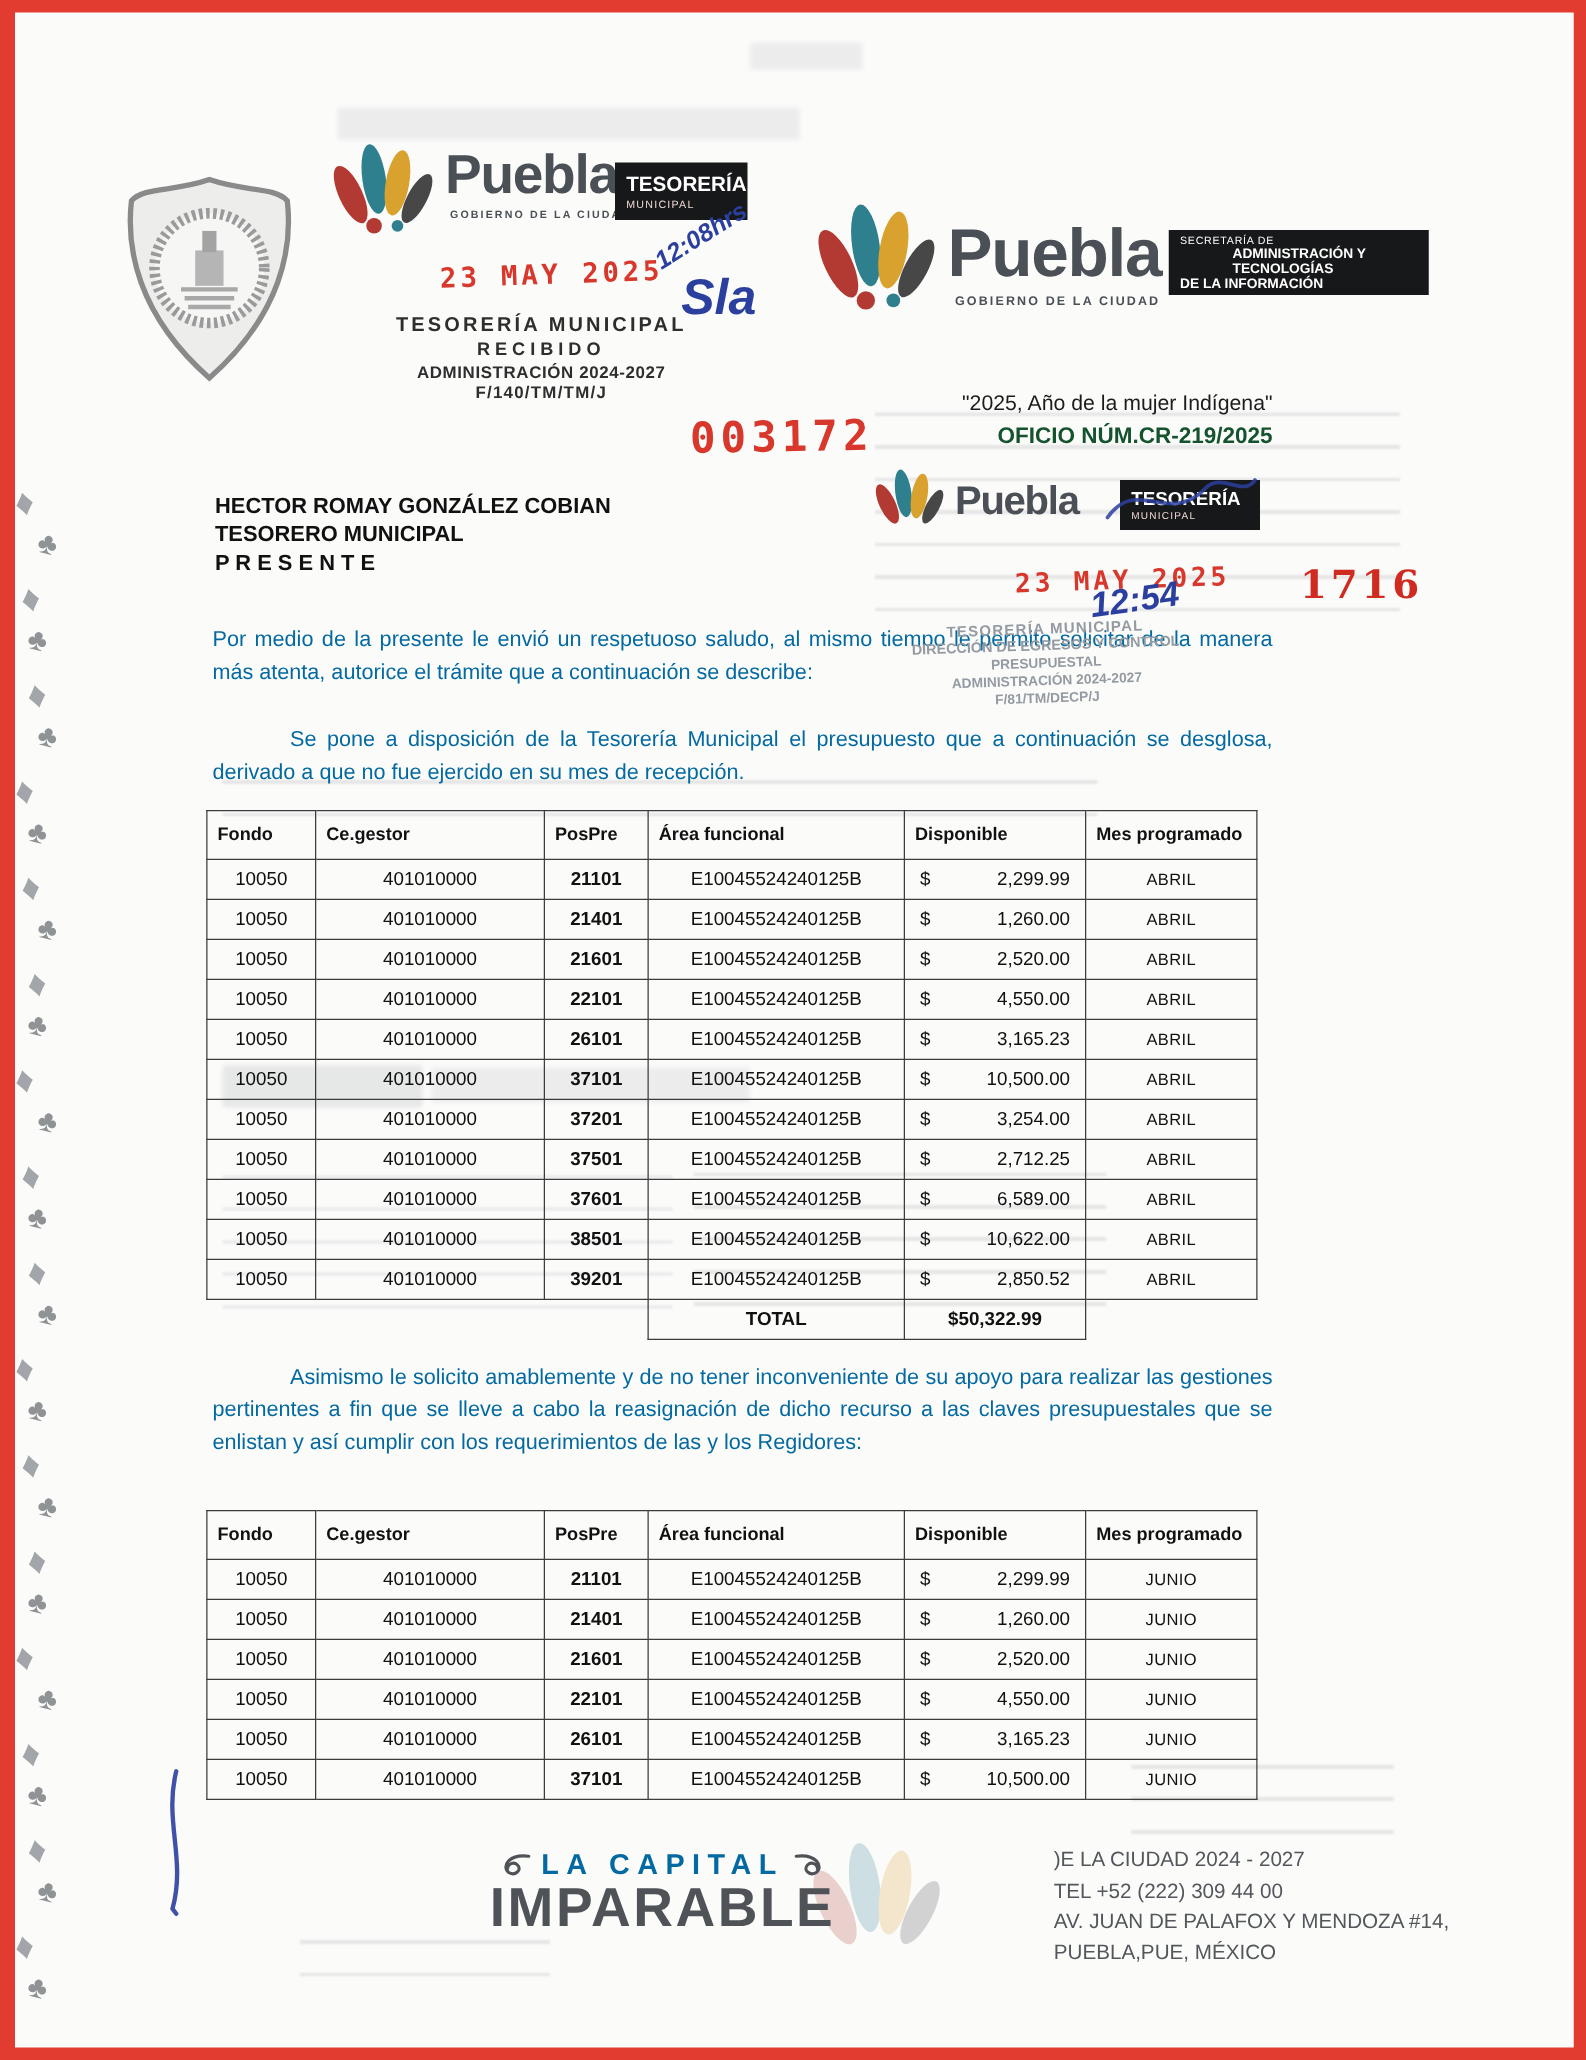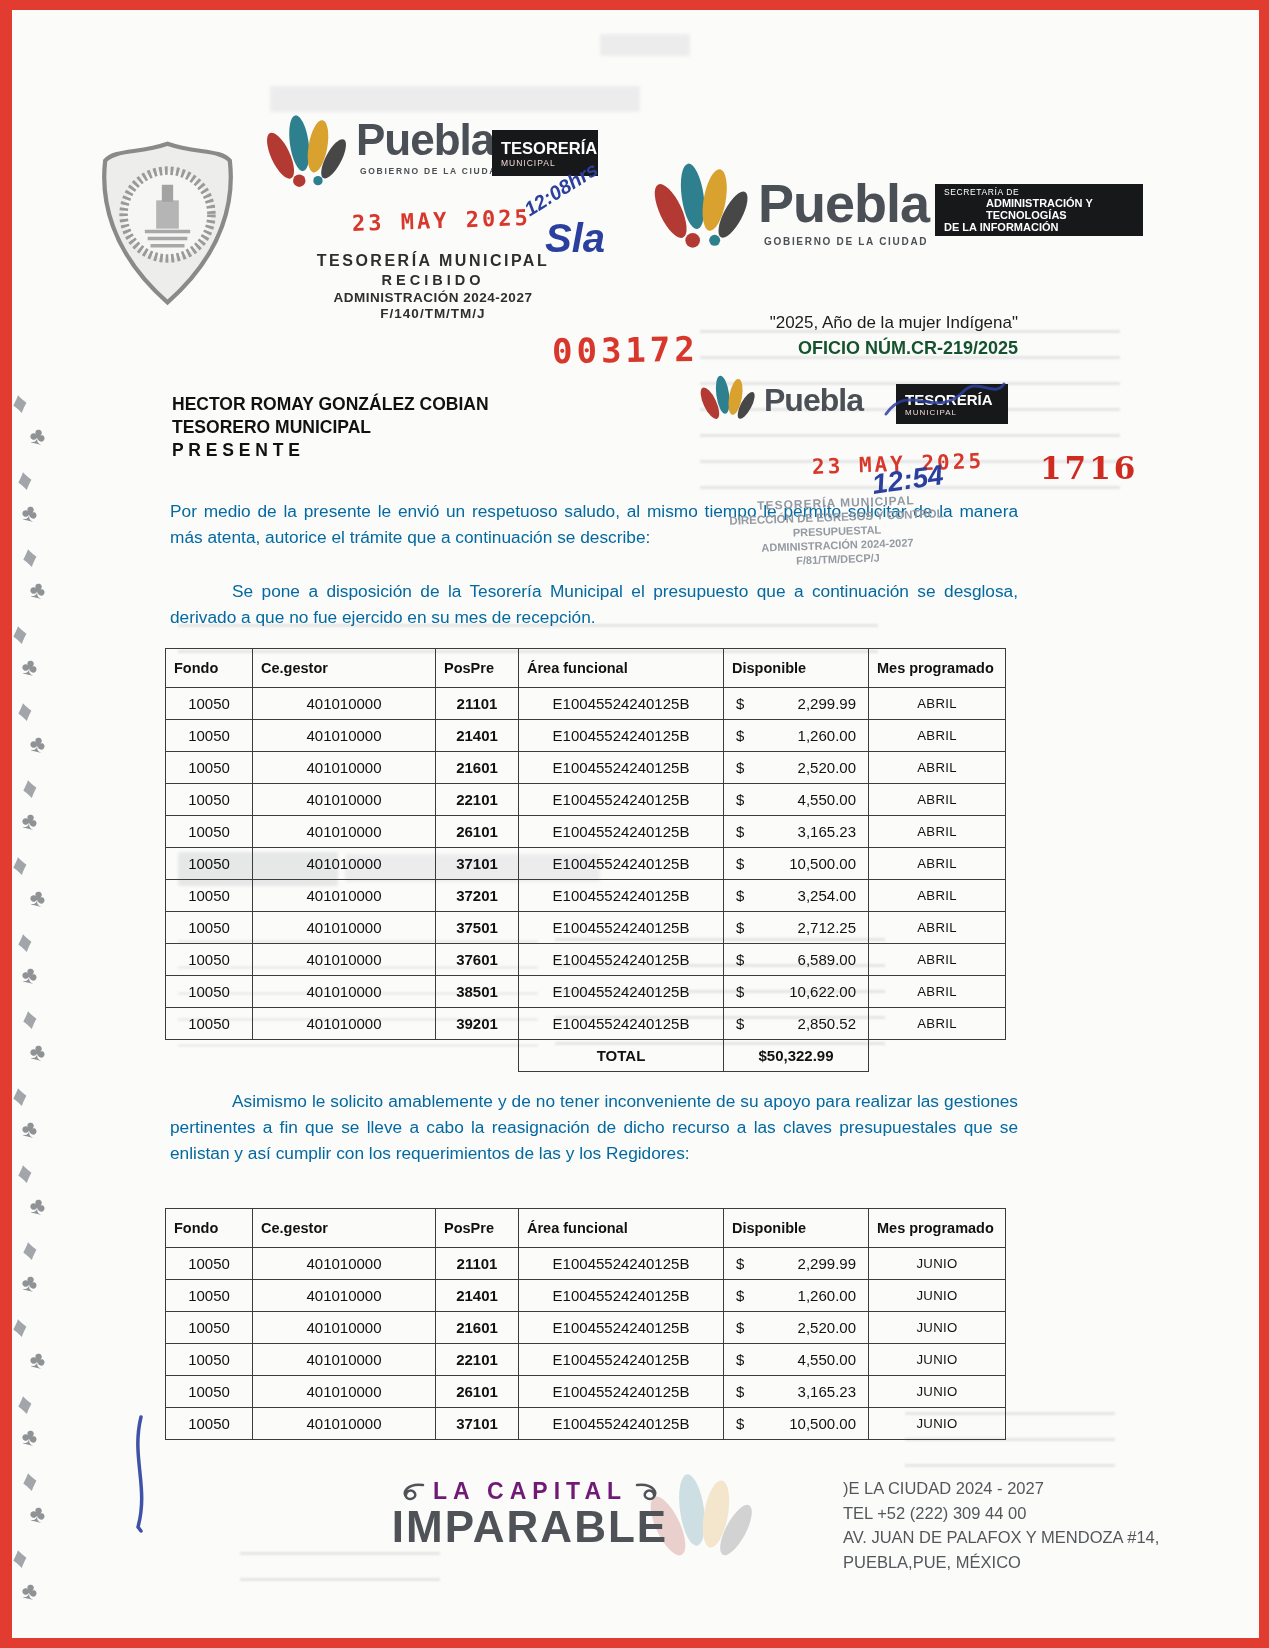--- a/index.html
+++ b/index.html
@@ -27,21 +27,21 @@
   table.budget th{border:1px solid #3c3c3c;font-weight:700;text-align:left;padding:11px 8px;font-size:14.5px;}
   table.budget td{border:1px solid #3c3c3c;text-align:center;padding:6px 5px;height:19px;}
   table.budget td.pospre{font-weight:700;}
   table.budget td.mes{font-size:13.2px;letter-spacing:.3px;}
   table.budget td.money{padding:6px 12px;}
   td.money .cur{float:left;}
   td.money .amt{float:right;}
   td.nb{border:none !important;background:transparent;}
   td.totcell{font-weight:700;}
   
-  .brand-top{font-weight:800;font-size:23px;letter-spacing:6px;color:#701a75;}
+  .brand-top{font-weight:800;font-size:23px;letter-spacing:6px;color:#0369a1;}
   .brand-bottom{font-weight:800;font-size:44px;letter-spacing:2px;color:#4f5357;line-height:1;}
   .footer-contact{font-size:16.5px;line-height:24.5px;color:#53575b;}
   
   .orn{position:absolute;color:#93979b;opacity:.85;line-height:1;}
   .orn.dark{color:#7d8185;}
   .ghost{position:absolute;background:#b9bcbe;opacity:.22;filter:blur(1.5px);border-radius:2px;}
   .ghost-lines{position:absolute;opacity:.45;filter:blur(1px);
     background:repeating-linear-gradient(180deg, rgba(120,124,128,.38) 0 3px, transparent 3px 26px);}
 </style>
 </head>

